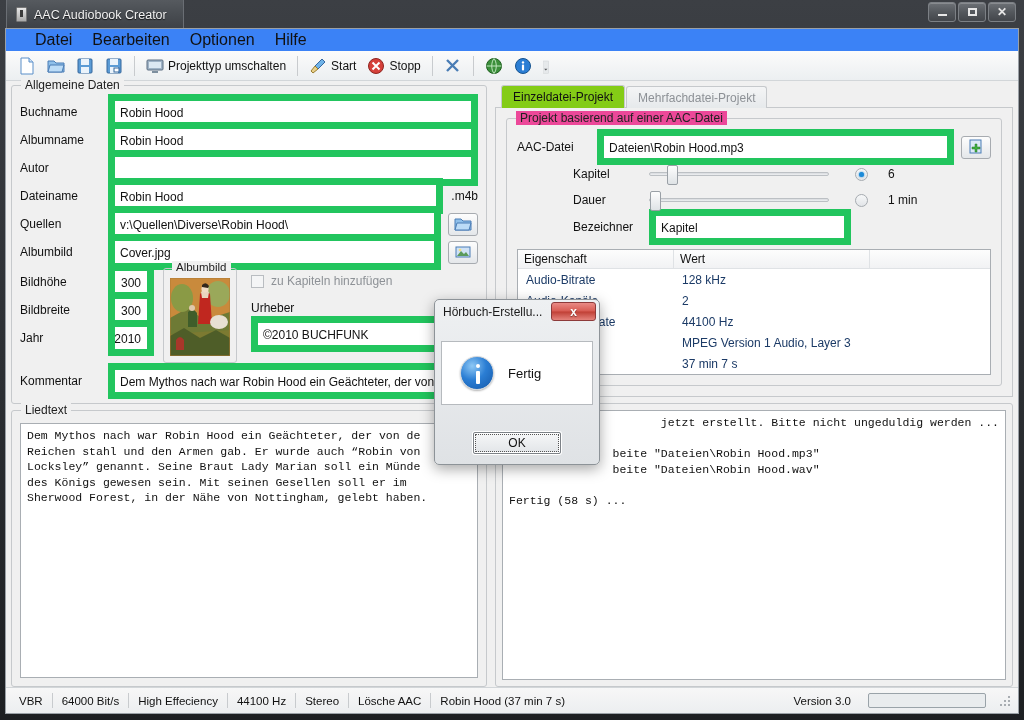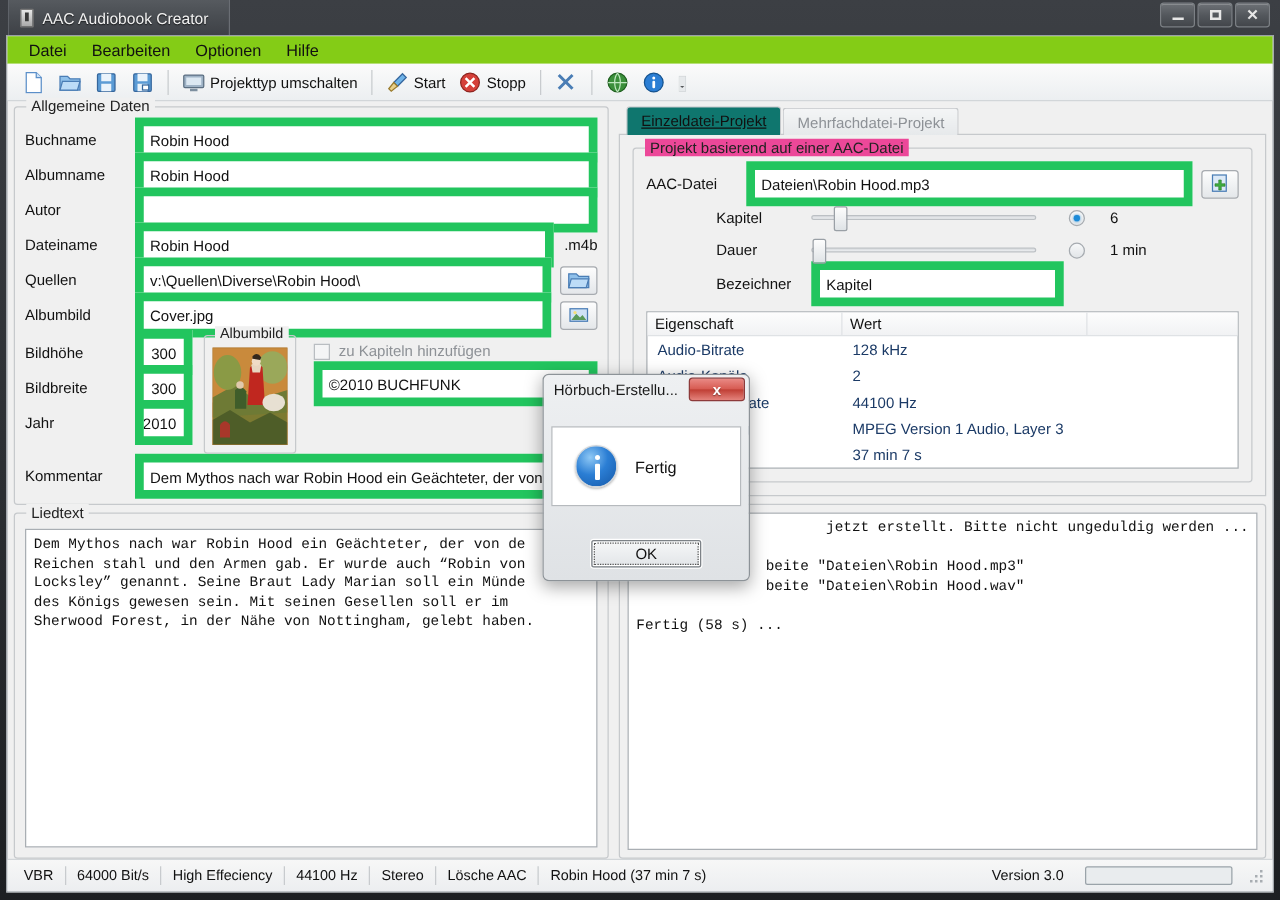--- a/index.html
+++ b/index.html
@@ -65,23 +65,23 @@
     position: absolute; left: 5px; top: 28px;
     width: 1014px; height: 686px;
     background: #f0f0f0;
     border: 1px solid #9aa0a6;
     display: flex; flex-direction: column;
   }
 
   
   .menubar {
     height: 22px; display: flex; align-items: center;
-    padding-left: 8px; gap: 2px;
-    background: #84cc16;
-    font-size: 13px; color: #111;
+    padding-left: 20px; gap: 2px;
+    background: #3b82f6;
+    font-size: 16px; color: #111;
   }
   .menu-item { padding: 3px 9px; border-radius: 2px; cursor: default; }
 
   
   .toolbar {
     height: 30px; display: flex; align-items: center;
     padding-left: 8px; gap: 3px;
     background: linear-gradient(180deg,#fbfbfb,#eceff1);
     border-bottom: 1px solid #d2d6d9;
     font-size: 12px; color: #111;
@@ -162,23 +162,22 @@
   
   .tabstrip { display: flex; align-items: flex-end; height: 23px; padding-left: 6px; }
   .tab {
     height: 22px; padding: 0 11px; font-size: 12px;
     display: flex; align-items: center;
     border: 1px solid #c6c9cc; border-bottom: none;
     border-radius: 3px 3px 0 0; margin-right: 1px;
     background: linear-gradient(180deg,#f4f5f6,#e6e9eb); color: #8d9196;
   }
   .tab.active {
-    background: #0f766e; color: #111; height: 23px;
+    background: #84cc16; color: #111; height: 23px;
     border-color: #c6c9cc;
-    text-decoration: underline;
   }
   .tabpanel {
     border: 1px solid #c6c9cc; background: #f0f0f0;
     margin-top: -1px; padding: 10px 10px 10px 10px;
     display: flex; flex-direction: column;
   }
 
   
   .slider-row { display: flex; align-items: center; height: 26px; }
   .slider-lbl { width: 76px; margin-left: 56px; font-size: 12px; color: #111; flex: none; }
@@ -490,20 +489,21 @@
                 <path d="M6 62 q4 -6 8 0 l0 10 -8 0z" fill="#a8372a"></path>
                 <path d="M0 0 h60 v78 h-60z" fill="none" stroke="#b07a33"></path>
               </svg>
             </div>
 
             <div class="right-of-pic">
               <div class="chk-row">
                 <span class="chk"></span>
                 <span class="chk-lbl">zu Kapiteln hinzufügen</span>
               </div>
+              <div class="urheber-lbl">Urheber</div>
               <div class="row" style="height:26px">
                 <span class="inp">©2010 BUCHFUNK</span>
               </div>
             </div>
           </div>
 
           <div class="row" style="margin-top:4px">
             <span class="lbl">Kommentar</span>
             <span class="inp">Dem Mythos nach war Robin Hood ein Geächteter, der von d</span>
           </div>

